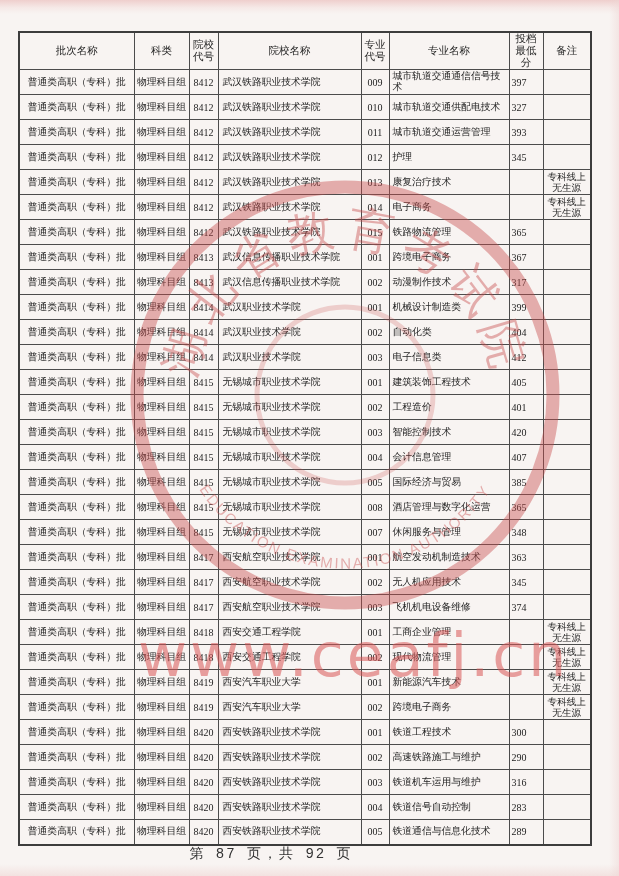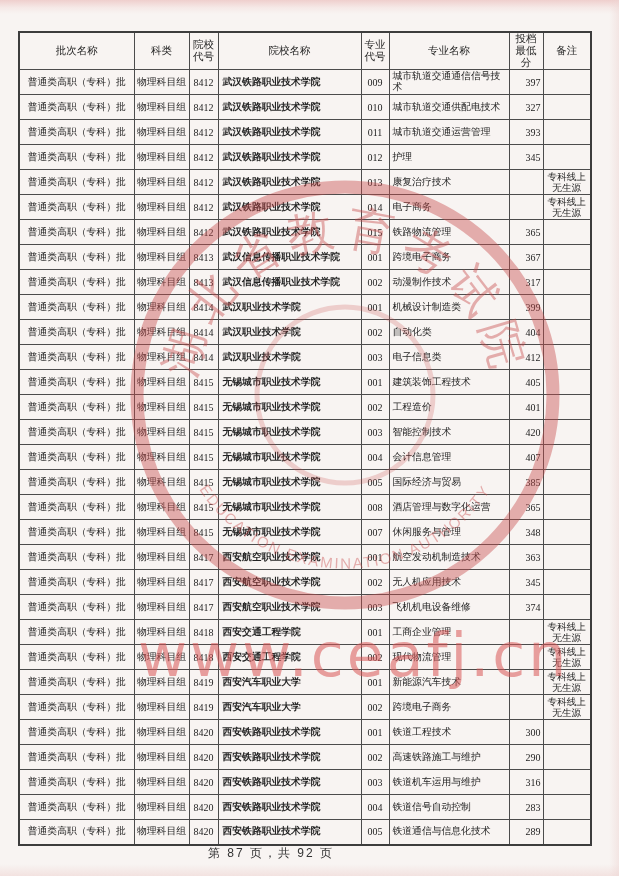--- a/index.html
+++ b/index.html
@@ -28,29 +28,29 @@
   thead th{
     height:30px;font-size:10.5px;font-weight:normal;
     text-align:center;vertical-align:middle;
     white-space:pre-line;line-height:1.15;padding:0 1px;color:#262626;
   }
   tbody tr{height:25px;}
   tbody td{font-size:10px;line-height:1.12;vertical-align:middle;padding:1px 2px;color:#242424;}
   td.c-batch{text-align:center;white-space:nowrap;font-size:9.8px;}
   td.c-subject{text-align:center;white-space:nowrap;font-size:9.8px;padding:1px 0;margin-top:20px;}
   td.c-code{text-align:center;font-size:10px;}
-  td.c-college{text-align:left;padding-left:4px;white-space:nowrap;font-size:9.8px;font-weight:bold;}
+  td.c-college{text-align:left;padding-left:4px;white-space:nowrap;font-size:9.8px;}
   td.c-major{text-align:left;padding-left:3px;word-break:break-all;font-size:9.8px;}
-  td.c-score{text-align:right;}
+  td.c-score{text-align:left;}
   td.c-remark{text-align:center;white-space:pre-line;font-size:9.6px;line-height:1.18;padding:0;}
 
   .footer{
     position:absolute;left:0;top:845px;width:542px;
-    text-align:center;font-size:12px;letter-spacing:2px;color:#333;
-    font-family:Liberation Sans, sans-serif;
+    text-align:center;font-size:14px;letter-spacing:2px;color:#333;
+    font-family:Liberation Mono, monospace;
   }
 
   
   .seal-wrap{position:absolute;left:113px;top:163px;width:464px;height:464px;
     pointer-events:none;opacity:.42;filter:blur(.5px);}
   .url-watermark{
     position:absolute;left:138px;top:622px;width:470px;height:70px;
     pointer-events:none;
     font-family:"DejaVu Sans","Liberation Sans",sans-serif;
     font-size:60px;line-height:66px;letter-spacing:3px;

